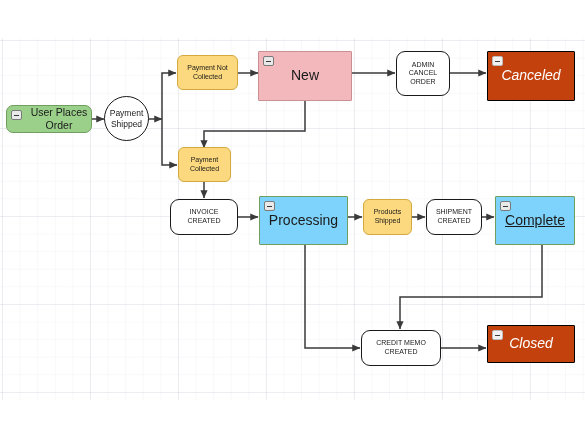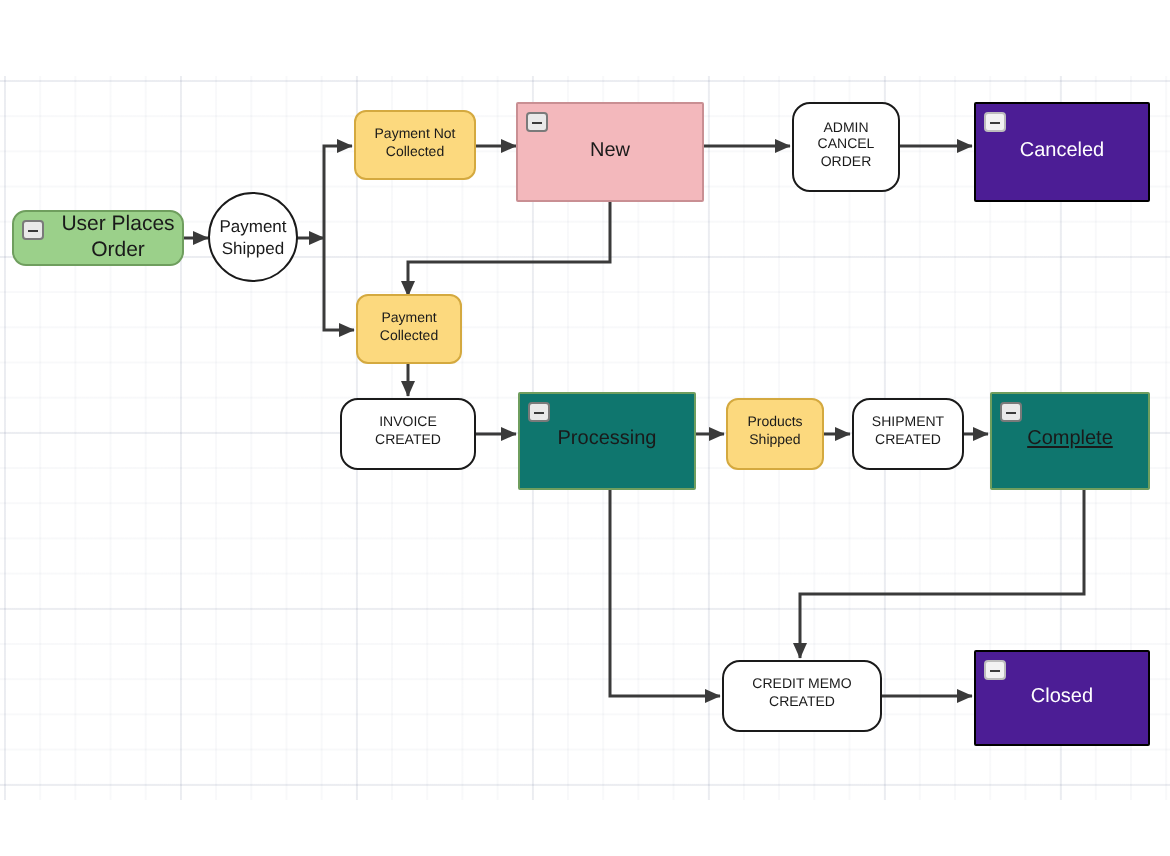--- a/index.html
+++ b/index.html
@@ -46,25 +46,25 @@
     text-align: center;
     line-height: 1.22;
     color: #1a1a1a;
   }
   .node .lbl { display: block; width: 100%; padding: 0 3px; }
 
   
   .state {
     border: 1px solid #6b6b6b;
     border-radius: 1px;
-    font-size: 10px;
-  }
-  .state.green  { background: #0f766e; border-color: #6f9e5e; }
+    font-size: 14px;
+  }
+  .state.green  { background: #7dd3fc; border-color: #6f9e5e; }
   .state.pink   { background: #f3b8bc; border-color: #c98f93; }
-  .state.black  { background: #4c1d95; border-color: #000000; color: #ffffff; }
+  .state.black  { background: #c2410c; border-color: #000000; color: #ffffff; font-style: italic; }
 
   
   .pill {
     background: #9bd08a;
     border: 1px solid #6f9e5e;
     border-radius: 7px;
     font-size: 10.5px;
   }
   
   .circle {
@@ -215,20 +215,20 @@
     <span class="collapse">
         <i></i>
       </span>
     <span class="lbl">Complete</span>
   </div>
 
   <div class="node action" style="left:361px; top:330px; width:80px; height:36px;">
     <span class="lbl"><span>CREDIT MEMO</span><br><span>CREATED</span></span>
   </div>
 
-  <div class="node state black" style="left:487px; top:325px; width:88px; height:48px;">
+  <div class="node state black" style="left:487px; top:325px; width:88px; height:38px;">
     <span class="collapse">
         <i></i>
       </span>
     <span class="lbl">Closed</span>
   </div>
 
 </div>
 
 </body></html>

